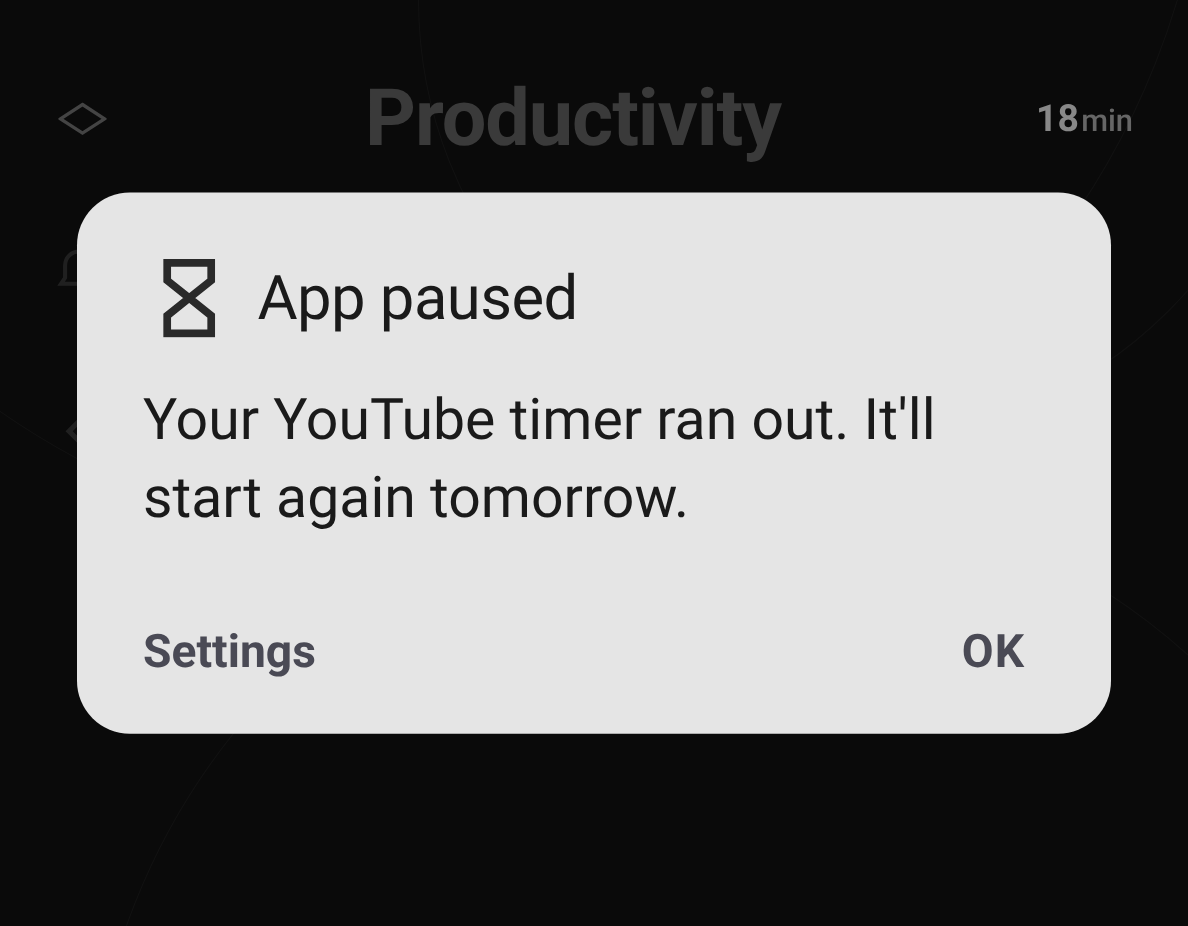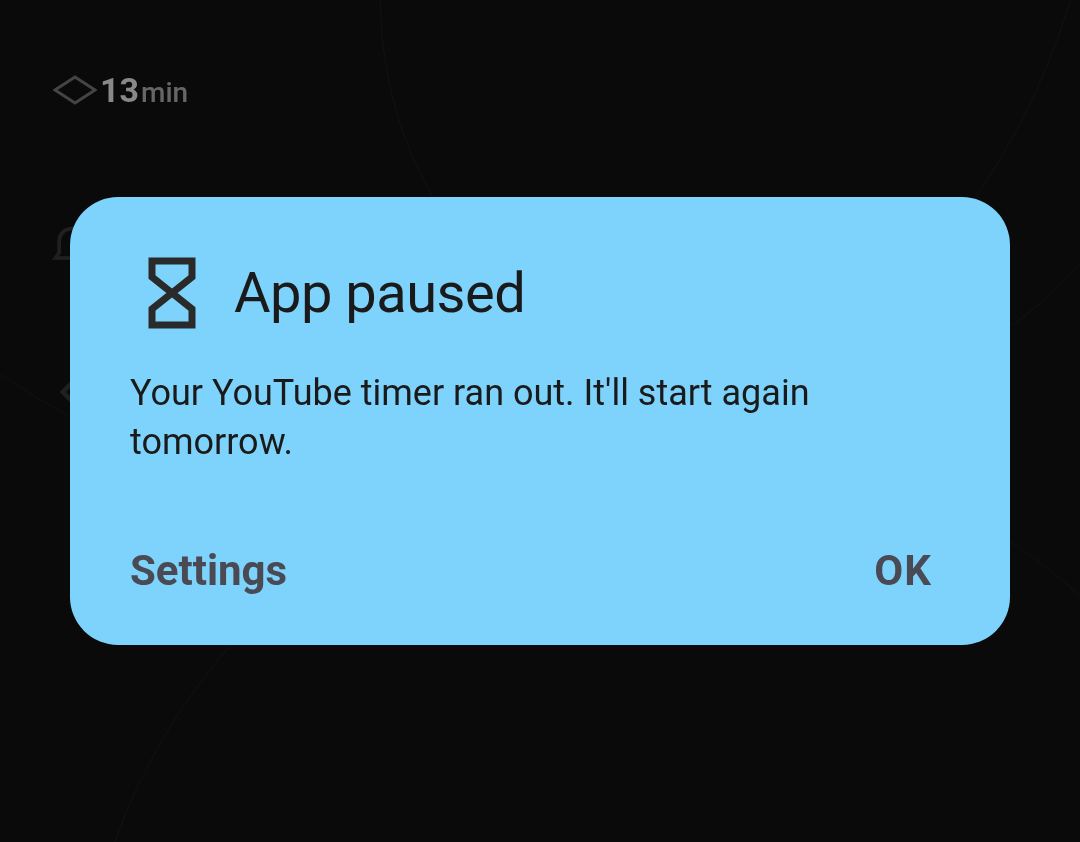--- a/index.html
+++ b/index.html
@@ -122,21 +122,21 @@
       top: 0;
       left: 0;
       width: 100%;
       height: 100%;
       display: flex;
       align-items: center;
       justify-content: center;
     }
 
     .dialog {
-      background: #7dd3fc;
+      background: #e5e5e5;
       border-radius: 48px;
       width: 940px;
       padding: 60px 60px 50px 60px;
       position: relative;
     }
 
     .dialog-header {
       display: flex;
       align-items: center;
       gap: 38px;
@@ -151,21 +151,21 @@
     }
 
     .dialog-title {
       font-size: 56px;
       font-weight: 400;
       color: #1a1a1a;
       letter-spacing: -0.5px;
     }
 
     .dialog-message {
-      font-size: 36px;
+      font-size: 52px;
       color: #1a1a1a;
       line-height: 1.35;
       margin-bottom: 80px;
       font-weight: 400;
     }
 
     .dialog-actions {
       display: flex;
       justify-content: space-between;
       align-items: center;
@@ -196,22 +196,23 @@
   <div class="curve curve2"></div>
   <div class="curve curve3"></div>
 </div>
 
 <div class="header-row">
   <div class="header-icon">
     <svg width="44" height="30" viewBox="0 0 44 30">
       <path d="M22 2 L42 15 L22 28 L2 15 Z" fill="none" stroke="#444" stroke-width="3"></path>
     </svg>
   </div>
+  <div class="page-title">Productivity</div>
   <div class="timer-display">
-    <span class="timer-value">13</span>
+    <span class="timer-value">18</span>
     <span>min</span>
   </div>
 </div>
 
 <div class="bg-category-row bg-row-1">
   <svg class="bg-icon" viewBox="0 0 24 24">
     <path d="M12 2 C8 2 5 5 5 9 L5 15 L3 18 L21 18 L19 15 L19 9 C19 5 16 2 12 2 Z" fill="none" stroke="#555" stroke-width="2"></path>
   </svg>
 </div>
 

